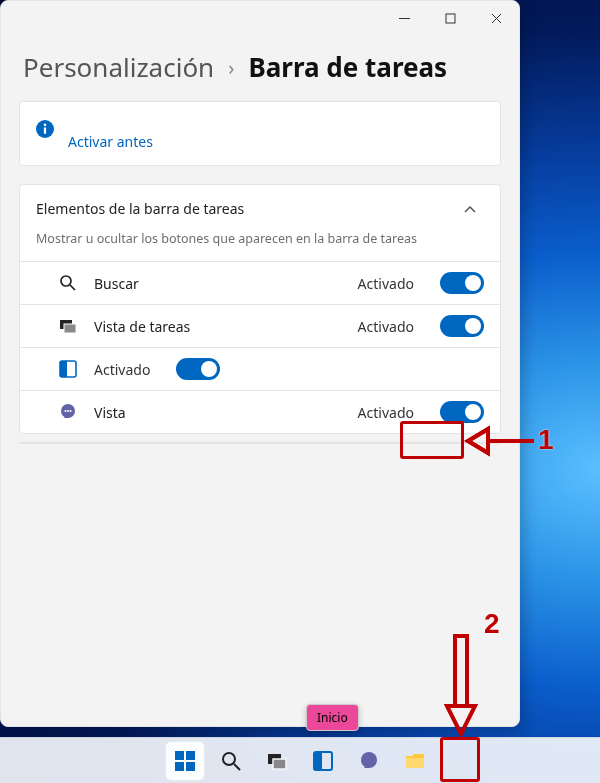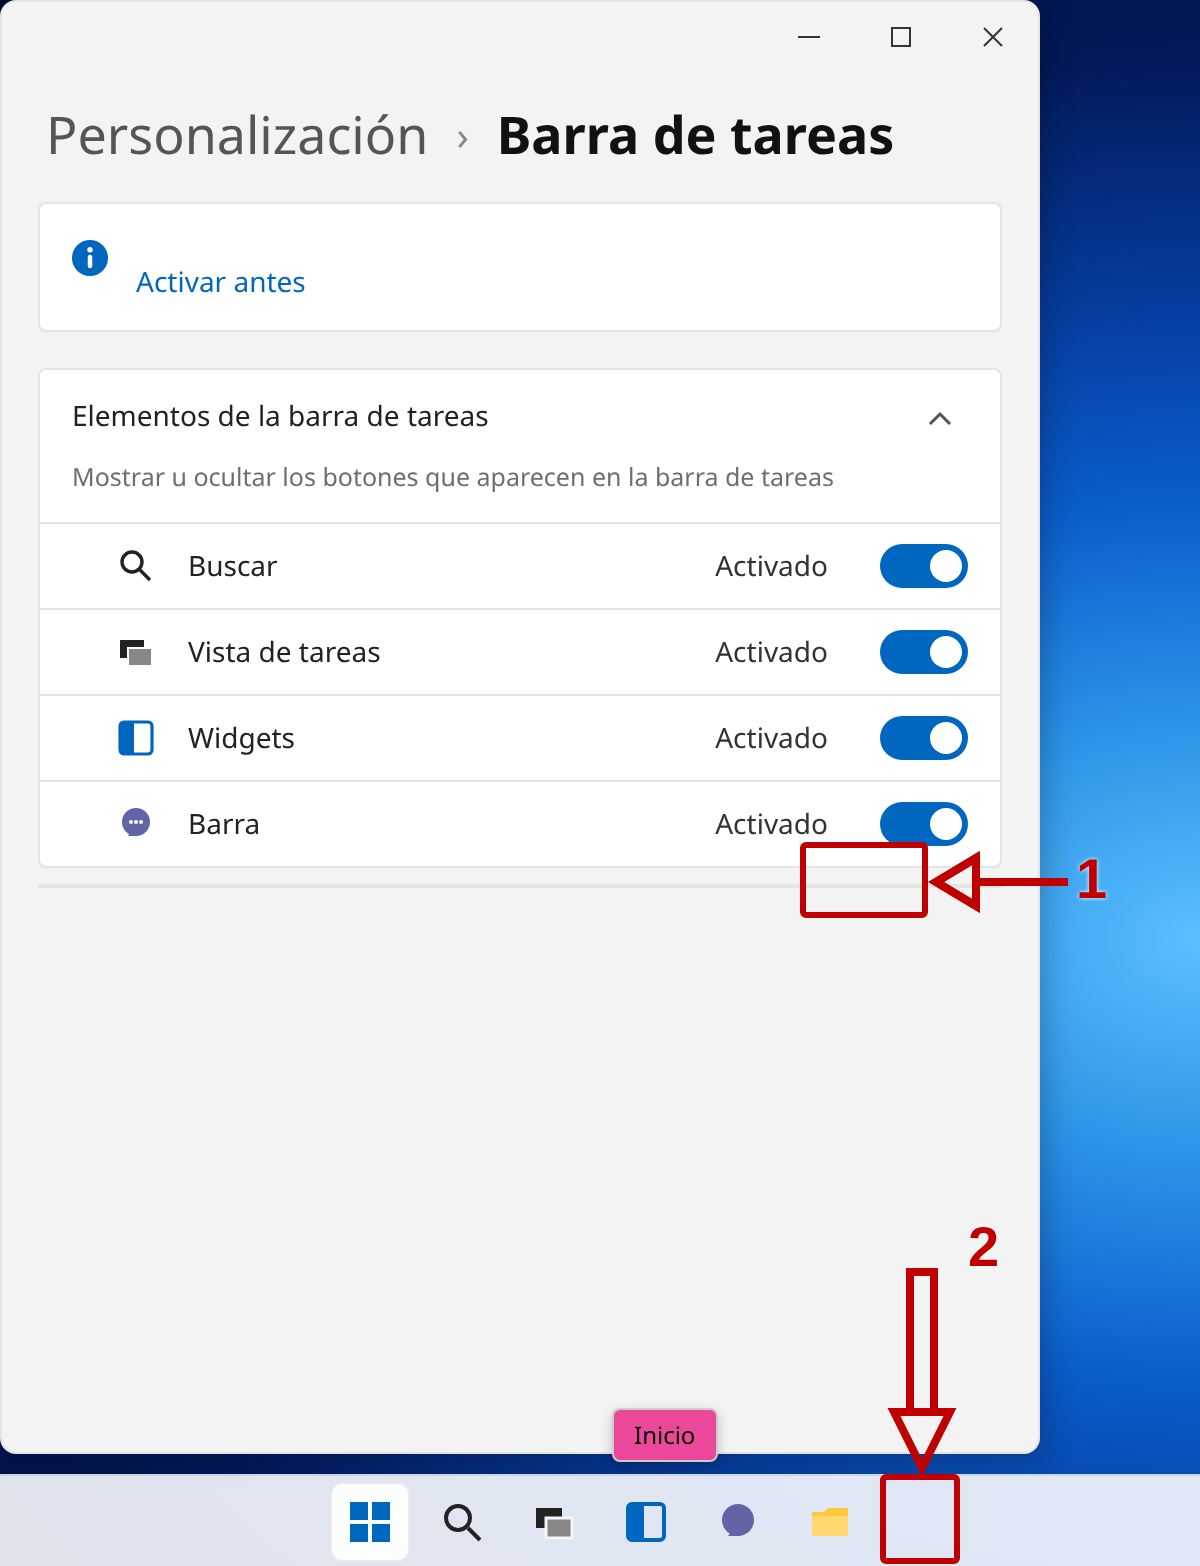--- a/index.html
+++ b/index.html
@@ -148,36 +148,35 @@
         <div class="toggle"></div>
       </div>
 
       <div class="row">
         <span class="ico">
           <svg viewBox="0 0 18 18">
               <rect x="1" y="1" width="16" height="16" rx="2" fill="none" stroke="#0067C0" stroke-width="1.6"></rect>
               <rect x="1" y="1" width="7" height="16" fill="#0067C0"></rect>
             </svg>
         </span>
-        <span class="label">Widgets</span>
         <span class="state">Activado</span>
         <div class="toggle"></div>
       </div>
 
       <div class="row">
         <span class="ico">
           <svg viewBox="0 0 18 18">
               <circle cx="9" cy="8" r="7" fill="#6264a7"></circle>
               <path d="M5 15 L7 12 L9 15 Z" fill="#6264a7"></path>
               <circle cx="6.5" cy="8" r="1" fill="#fff"></circle>
               <circle cx="9" cy="8" r="1" fill="#fff"></circle>
               <circle cx="11.5" cy="8" r="1" fill="#fff"></circle>
             </svg>
         </span>
-        <span class="label">Barra</span>
+        <span class="label">Vista</span>
         <span class="state">Activado</span>
         <div class="toggle"></div>
       </div>
     </div>
 
     <div class="group">
     </div>
 
   </div>
 </div>

